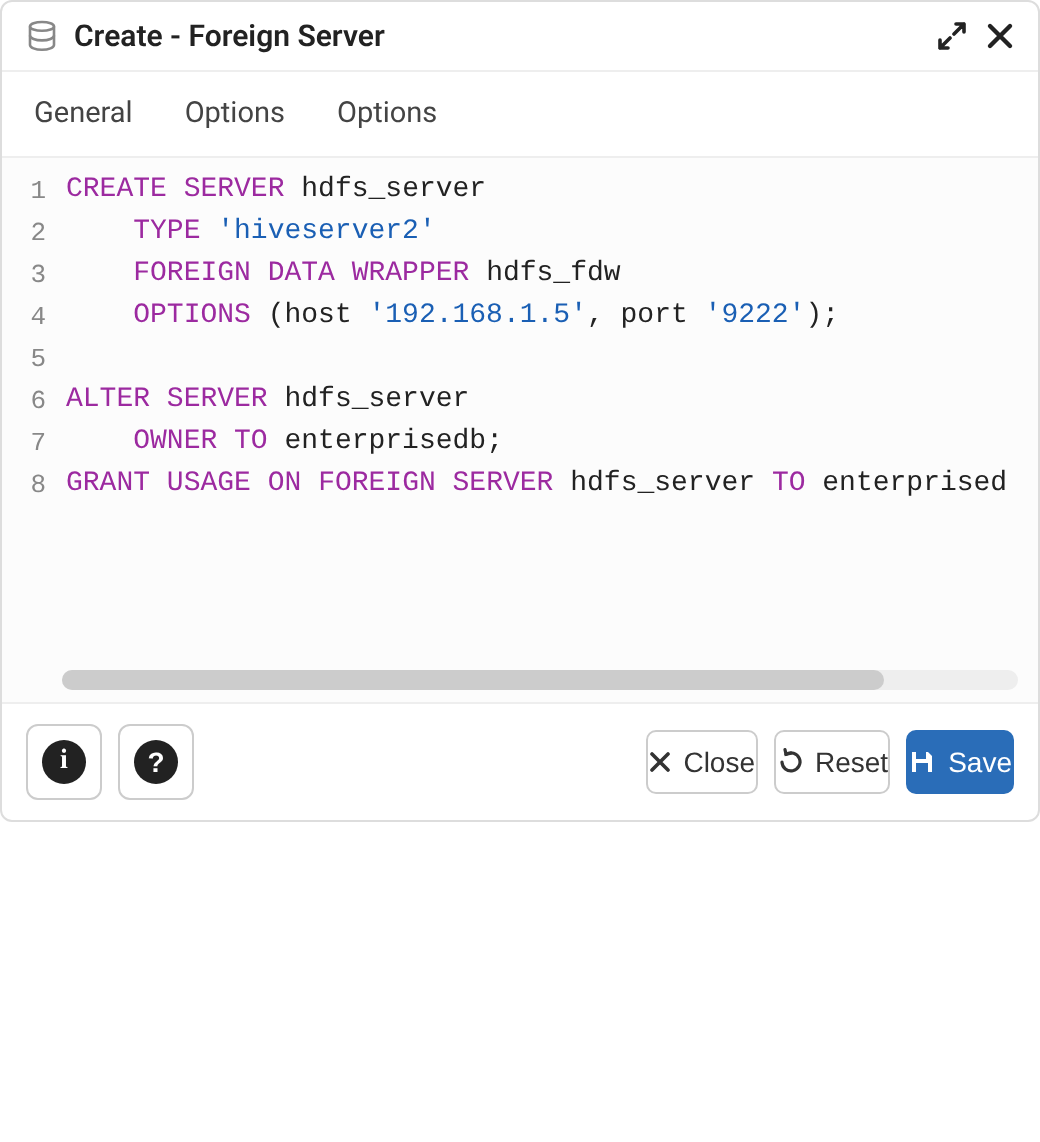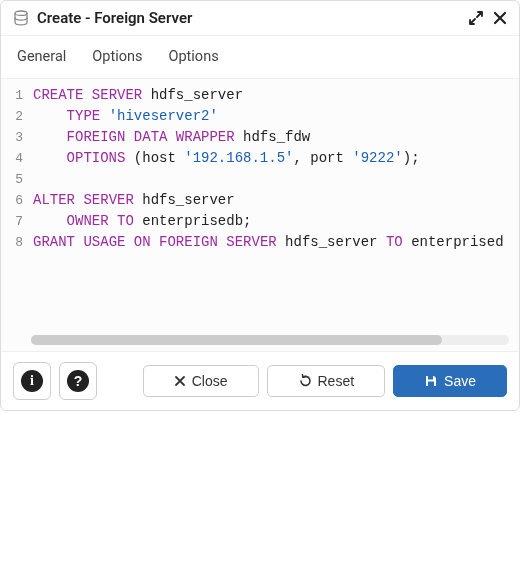--- a/index.html
+++ b/index.html
@@ -100,21 +100,21 @@
     align-items: center;
     padding: 10px 12px;
     border-top: 1px solid #eee;
     gap: 8px;
   }
   .footer .spacer { flex: 1; }
   .btn {
     display: inline-flex;
     align-items: center;
     gap: 6px;
-    padding: 7px 30px;
+    padding: 7px 0;
     border: 1px solid #ccc;
     border-radius: 5px;
     background: #fff;
     cursor: pointer;
     font-size: 14px;
     color: #333;
   }
   .btn.icon-only {
     width: 38px;
     height: 38px;

